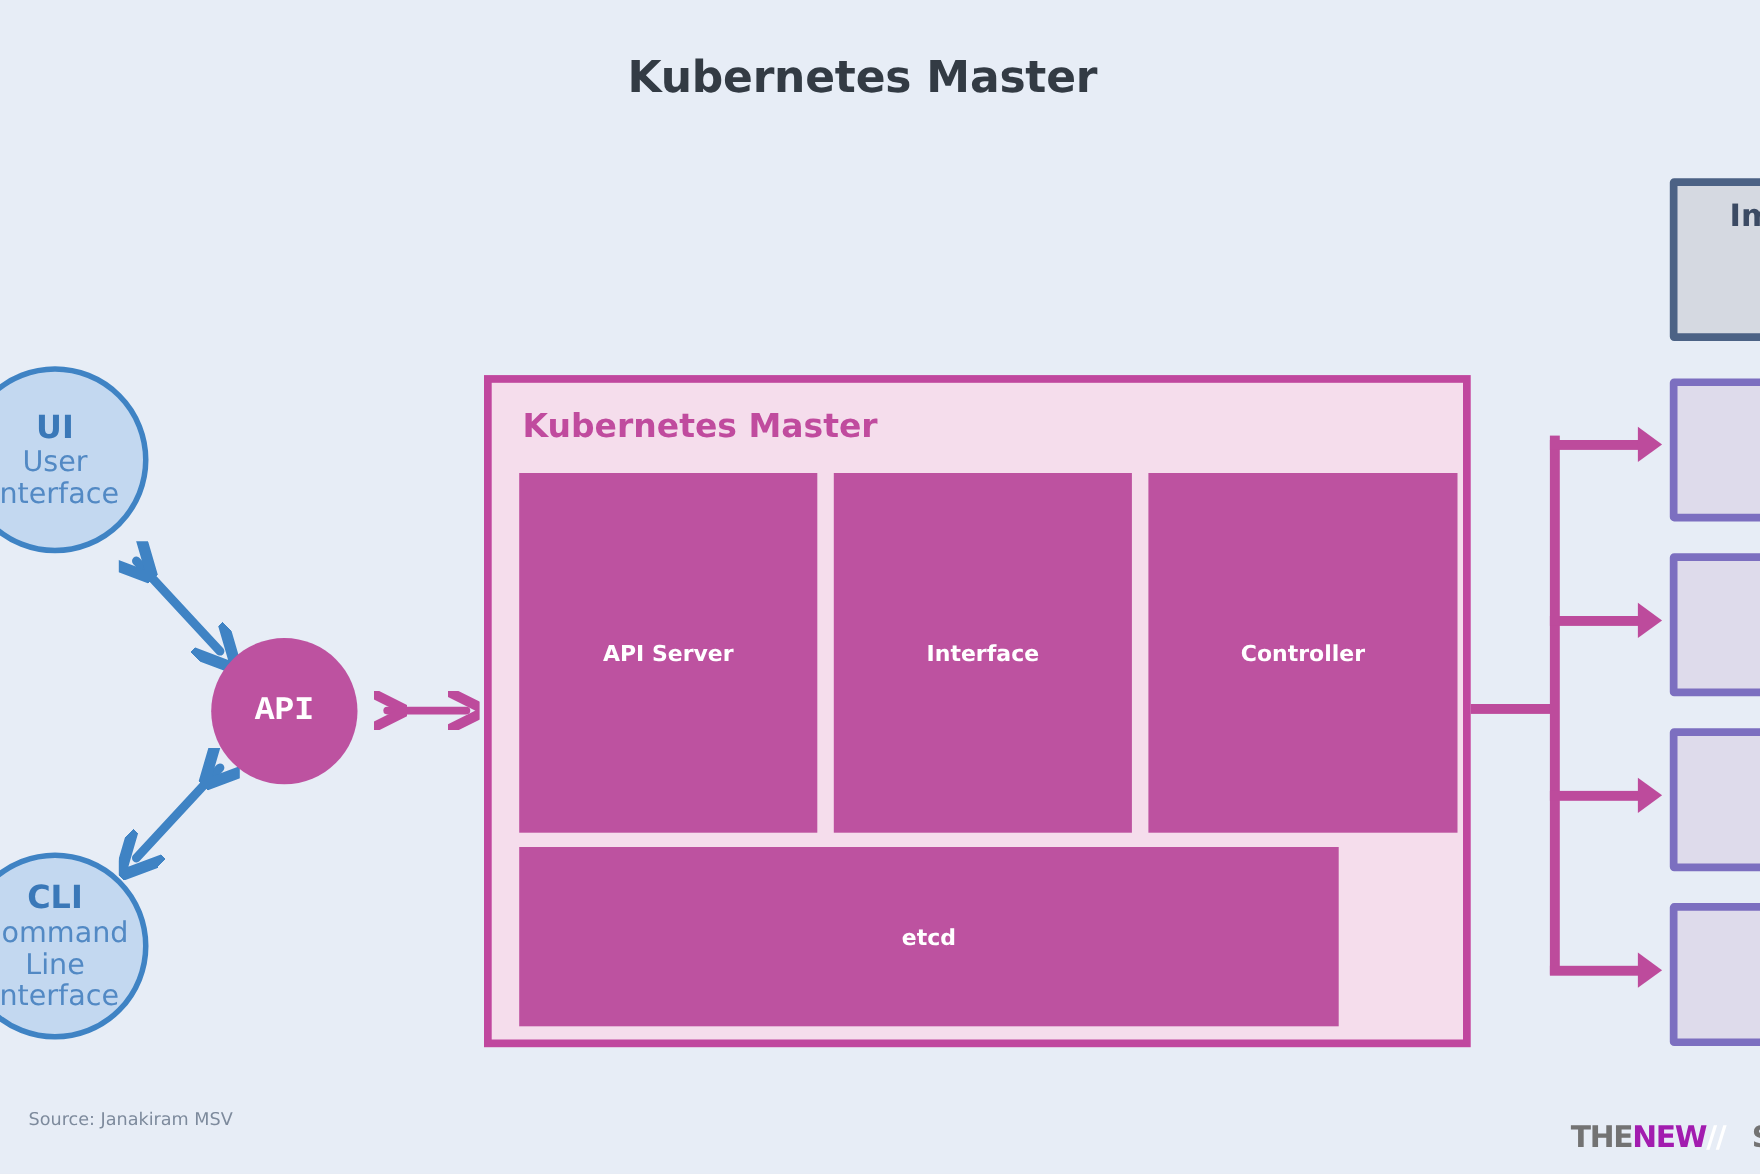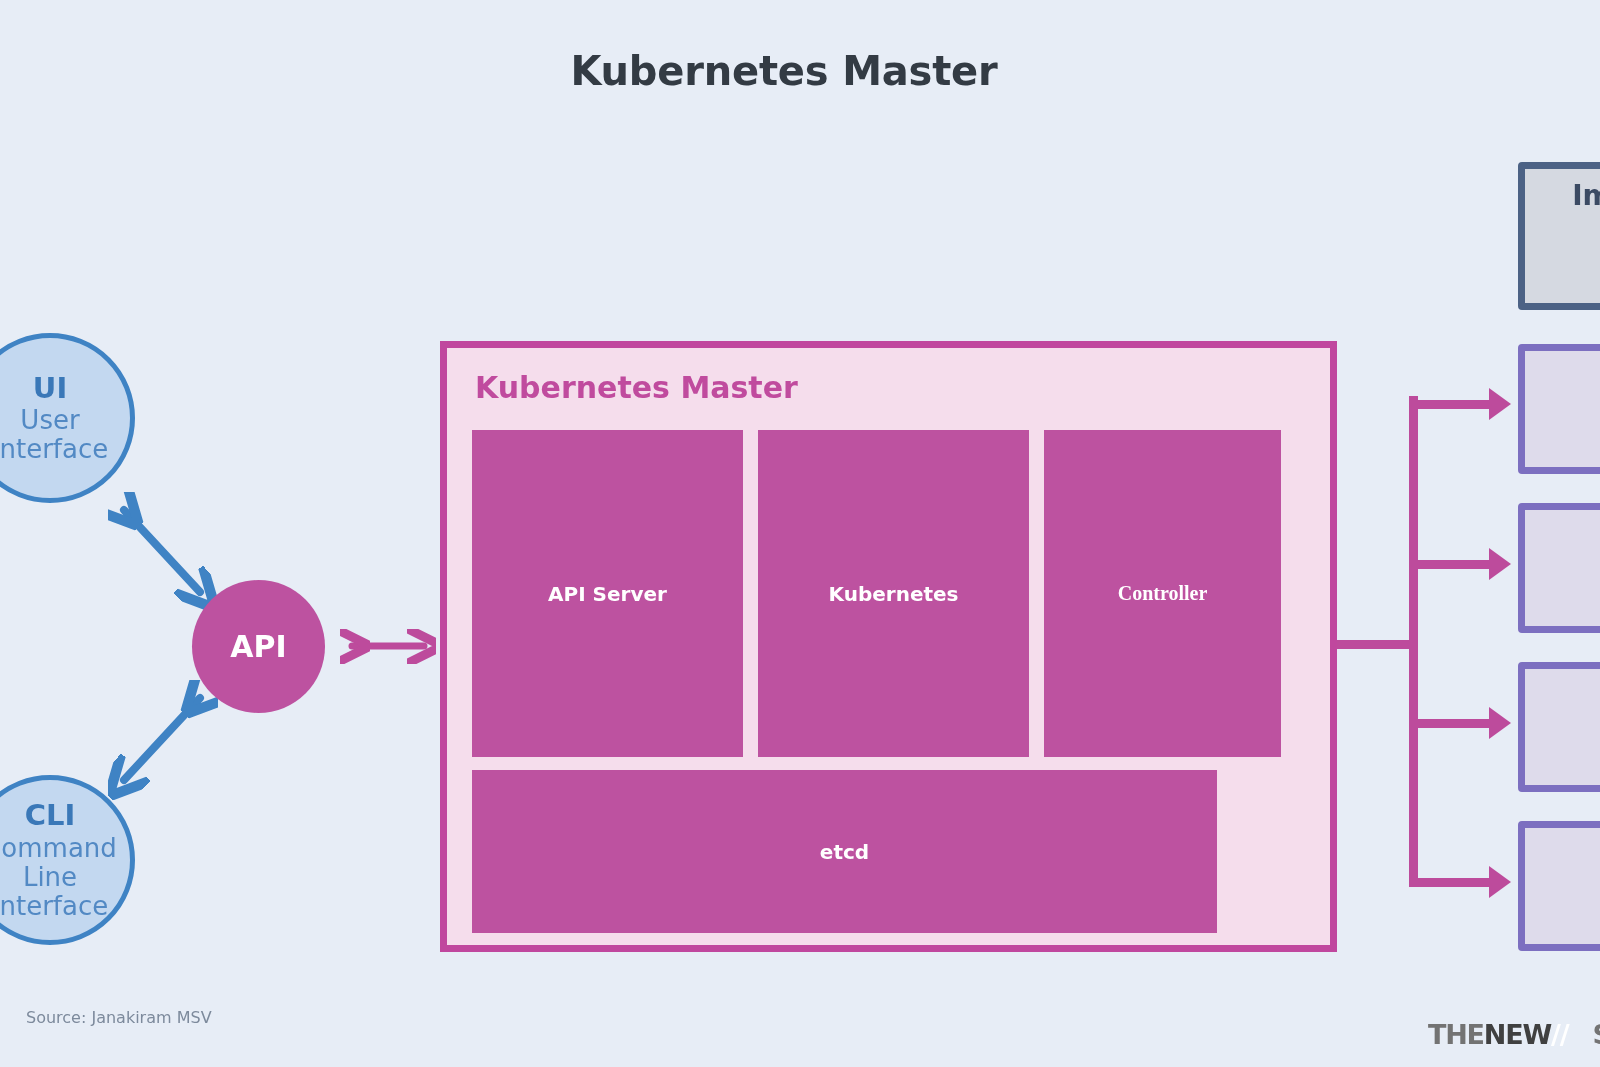--- a/index.html
+++ b/index.html
@@ -79,20 +79,21 @@
     width: 133px;
     height: 133px;
     border-radius: 50%;
     background: #bd52a0;
     display: flex;
     align-items: center;
     justify-content: center;
     color: #ffffff;
     font-size: 30px;
     font-weight: bold;
+    font-family: Liberation Mono, monospace;
   }
 
   
   #master-outer {
     position: absolute;
     left: 440px;
     top: 341px;
     width: 897px;
     height: 611px;
     background: #f5ddec;
@@ -114,21 +115,21 @@
     align-items: center;
     justify-content: center;
     color: #ffffff;
     font-size: 20px;
     font-weight: bold;
     text-align: center;
     box-sizing: border-box;
   }
   #comp-api-server { left: 25px;  top: 82px;  width: 271px; height: 327px; }
   #comp-scheduler  { left: 311px; top: 82px;  width: 271px; height: 327px; }
-  #comp-controller { left: 597px; top: 82px;  width: 237px; height: 327px; font-family: Liberation Serif, serif; }
+  #comp-controller { left: 597px; top: 82px;  width: 281px; height: 327px; }
   #comp-etcd       { left: 25px;  top: 422px; width: 745px; height: 163px; }
 
   
   #image-registry {
     position: absolute;
     left: 1518px;
     top: 162px;
     width: 148px;
     height: 148px;
     background: #d5d9e1;
@@ -218,21 +219,21 @@
     position: absolute;
     left: 1404px;
     top: 1019px;
     font-size: 27px;
     font-weight: bold;
     letter-spacing: -1.2px;
     white-space: nowrap;
     font-family: "DejaVu Sans", "Liberation Sans", sans-serif;
   }
   .tns-cyan { color: #737373; margin-left: 24px; }
-  .tns-pink { color: #404040; text-align: center; }
+  .tns-pink { color: #a21caf; text-align: center; }
   .tns-slash { color: #ffffff; }
 </style>
 </head>
 <body>
 
 <div id="canvas">
 
   <div id="page-title">Kubernetes Master</div>
 
   <div class="client-circle" id="client-ui">
@@ -276,21 +277,21 @@
     <line x1="12" y1="18" x2="84" y2="18" stroke="#bd4b9c" stroke-width="7" marker-end="url(#maghead)" marker-start="url(#maghead)" stroke-linecap="round"></line>
   </svg>
 
   <div id="master-outer">
     <div id="master-label">Kubernetes Master</div>
 
     <div class="component-box" id="comp-api-server">
       <span>API Server</span>
     </div>
     <div class="component-box" id="comp-scheduler">
-      <span>Kubernetes</span>
+      <span>Interface</span>
     </div>
     <div class="component-box" id="comp-controller">
       <span>Controller</span>
     </div>
     <div class="component-box" id="comp-etcd">
       <span>etcd</span>
     </div>
   </div>
 
   <div class="mline" id="trunk-stem"></div>

